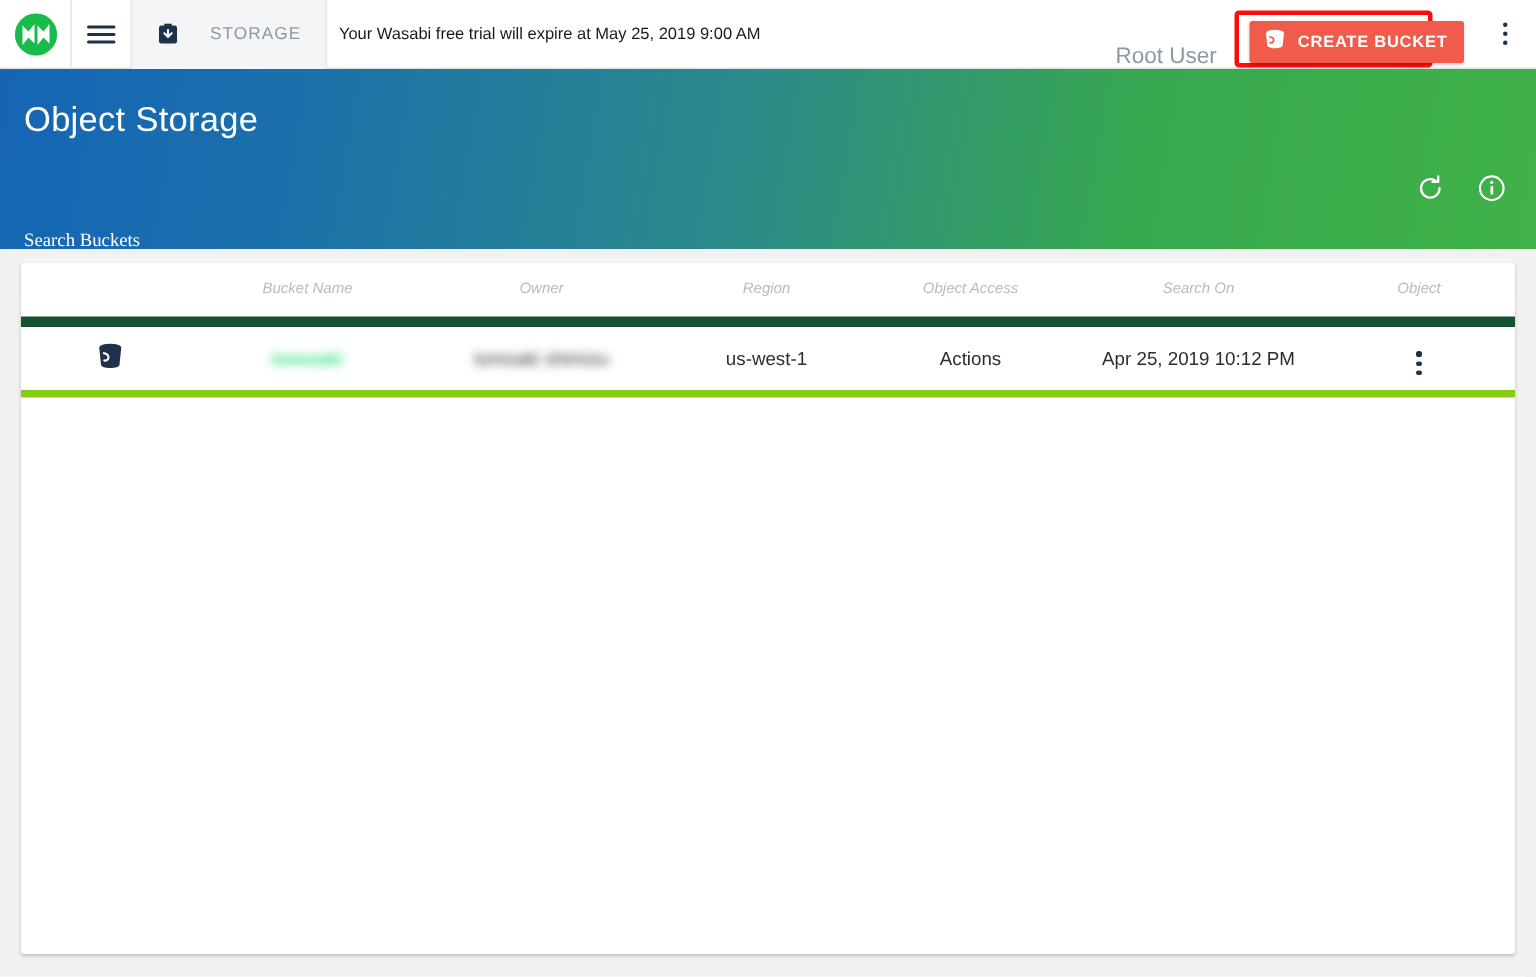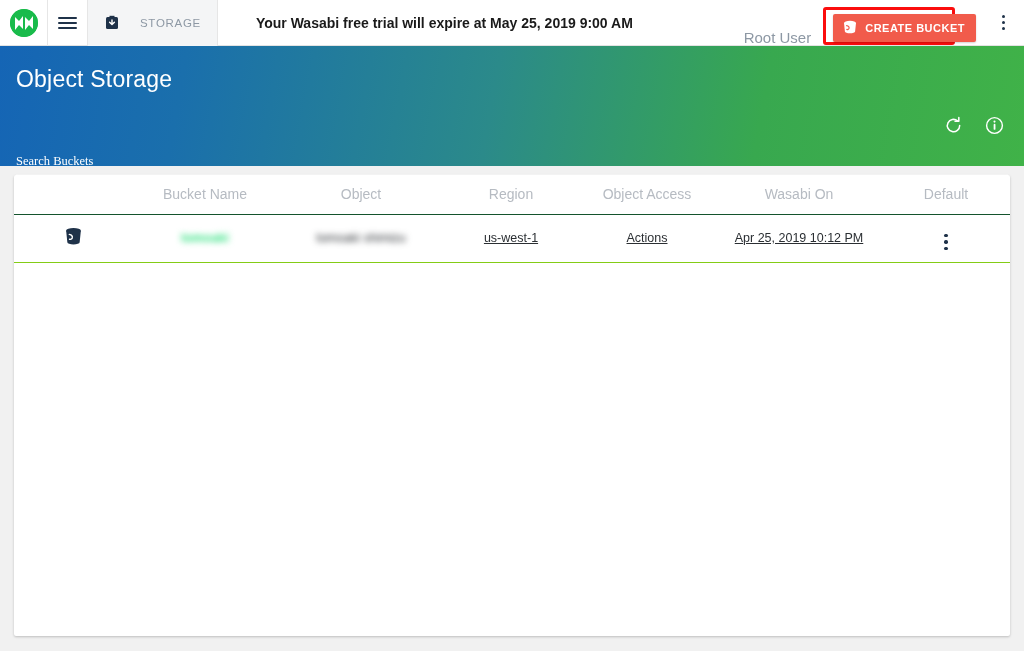--- a/index.html
+++ b/index.html
@@ -52,24 +52,24 @@
     letter-spacing:.7px;
     color:#8d98a4;
   }
   .navtab.active {
     background:#f4f5f6;
     border-right:1px solid #e6e6e6;
   }
   .navtab .ico { display:flex; align-items:center; }
 
   .trial-msg {
-    font-size:14px;
-    font-weight:bold;
+    font-size:11px;
+    font-weight:normal;
     color:#1a1a1a;
-    margin-left:38px;
+    margin-left:8px;
     white-space:nowrap;
   }
 
   .topbar-right {
     margin-left:auto;
     display:flex; align-items:flex-end;
     height:46px;
     padding-right:8px;
   }
   .root-user {
@@ -170,36 +170,36 @@
     position:absolute;
     left:14px; top:175px;
     width:996px; height:461px;
     background:#ffffff;
     border-radius:2px;
     box-shadow:0 1px 3px rgba(0,0,0,.14), 0 1px 2px rgba(0,0,0,.08);
     overflow:hidden;
   }
   table { width:100%; border-collapse:collapse; table-layout:fixed; }
   thead th {
-    font-size:14px;
+    font-size:10px;
     font-weight:normal;
     color:#b6bbc2;
     height:39px;
     text-align:center;
-    border-bottom:1px solid #14532d;
+    border-bottom:7px solid #14532d;
     vertical-align:middle;
+    font-style:italic;
   }
   tbody td {
     height:48px;
     text-align:center;
     font-size:12.5px;
     color:#2b2f33;
     vertical-align:middle;
-    border-bottom:1px solid #84cc16;
-    text-decoration:underline;
+    border-bottom:5px solid #84cc16;
   }
   .col-icon   { width:118px; }
   .col-bucket { width:146px; }
   .col-owner  { width:166px; }
   .col-region { width:134px; }
   .col-access { width:138px; }
   .col-created{ width:166px; }
   .col-actions{ width:128px; }
 
   .blur-green {
@@ -311,25 +311,25 @@
 
   <div class="breadcrumb">All Buckets /</div>
 </div>
 
 <div class="card">
   <table>
     <thead>
       <tr>
         <th class="col-icon"></th>
         <th class="col-bucket">Bucket Name</th>
-        <th class="col-owner">Object</th>
+        <th class="col-owner">Owner</th>
         <th class="col-region">Region</th>
         <th class="col-access">Object Access</th>
-        <th class="col-created">Wasabi On</th>
-        <th class="col-actions">Default</th>
+        <th class="col-created">Search On</th>
+        <th class="col-actions">Object</th>
       </tr>
     </thead>
     <tbody>
       <tr>
         <td class="col-icon">
           <span>
             <svg width="21" height="21" viewBox="0 0 16 16">
               <ellipse cx="8" cy="3.6" rx="5.6" ry="2" fill="#1f3249"></ellipse>
               <path d="M2.4 3.6 L3.3 12.3 C3.4 13.3 5.4 14 8 14 C10.6 14 12.6 13.3 12.7 12.3 L13.6 3.6 Z" fill="#1f3249"></path>
               <path d="M4.8 6.4 C6.7 6.8 7.4 7.8 7 9.1 C6.7 10 5.7 10.4 5 10.1" stroke="#ffffff" stroke-width="1.1" fill="none" stroke-linecap="round"></path>

